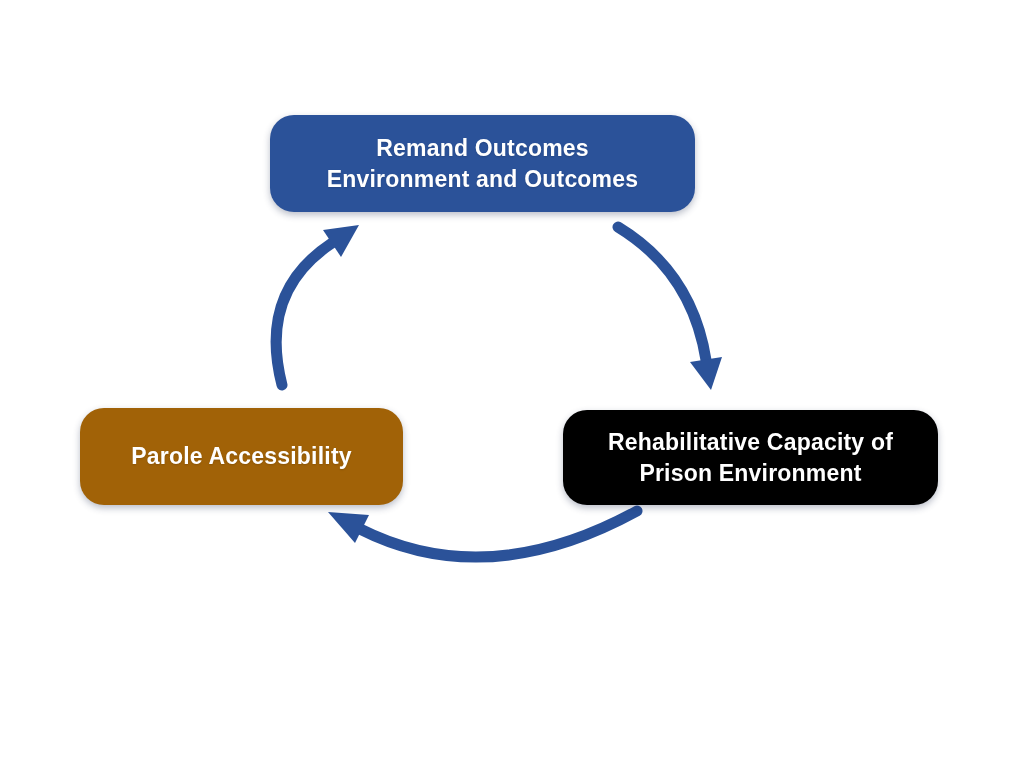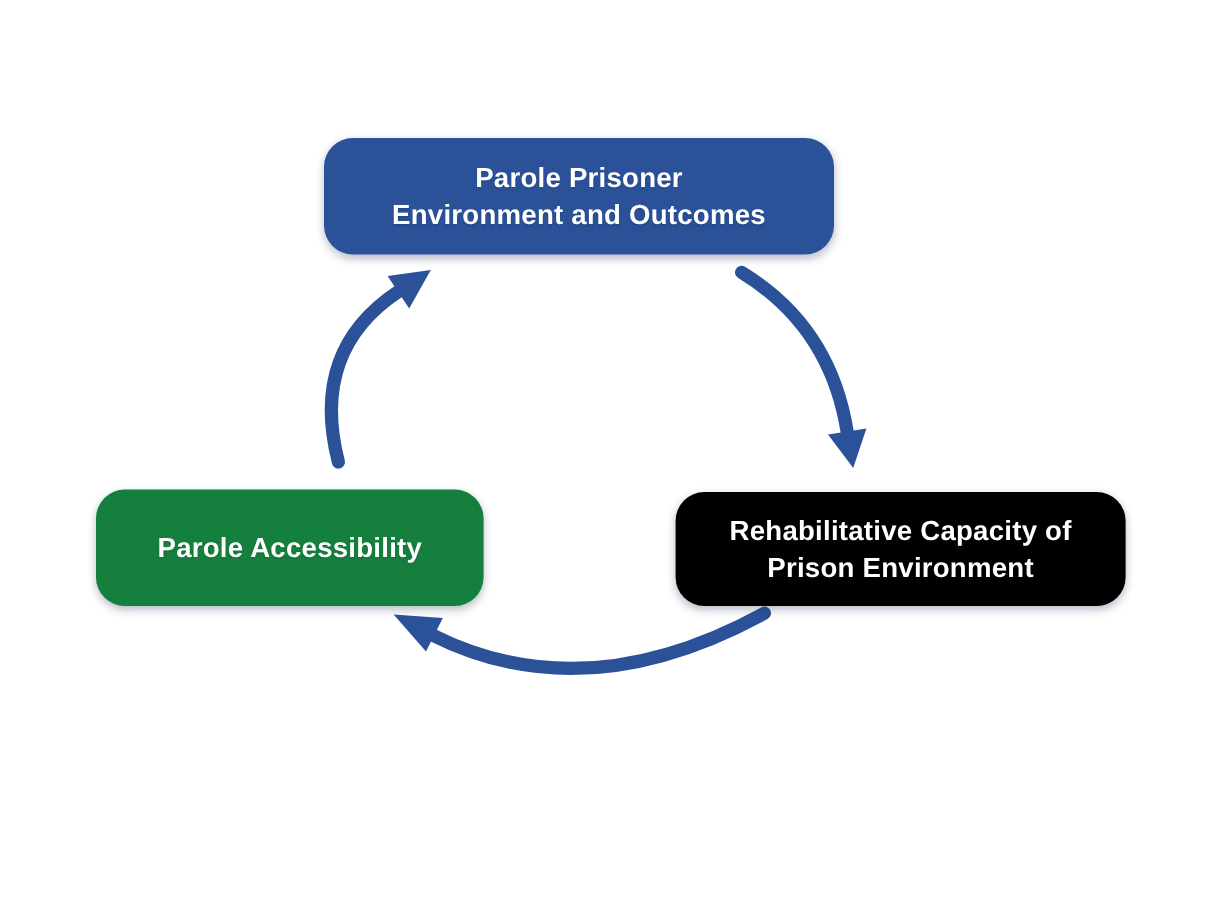--- a/index.html
+++ b/index.html
@@ -62,26 +62,26 @@
       <polygon points="328,512 369,515 355,543" fill="#2b5299"></polygon>
     </g>
 
     <g>
       <path d="M 282 385 Q 258 292 332 243" fill="none" stroke-width="11" stroke-linecap="round" stroke="#2b5299"></path>
       <polygon points="359,225 341,257 323,230" fill="#2b5299"></polygon>
     </g>
   </svg>
 
   <div class="node node-top" style="background: rgb(43, 82, 153);">
-    <span class="line">Parole Prisoner</span>
+    <span class="line">Remand Outcomes</span>
     <span class="line">Environment and Outcomes</span>
   </div>
 
   <div class="node node-right" style="background: #000000;">
     <span class="line">Rehabilitative Capacity of</span>
     <span class="line">Prison Environment</span>
   </div>
 
-  <div class="node node-left" style="background: #15803d;">
+  <div class="node node-left" style="background: #a16207;">
     <span class="line">Parole Accessibility</span>
   </div>
 
 </div>
 
 </body></html>

